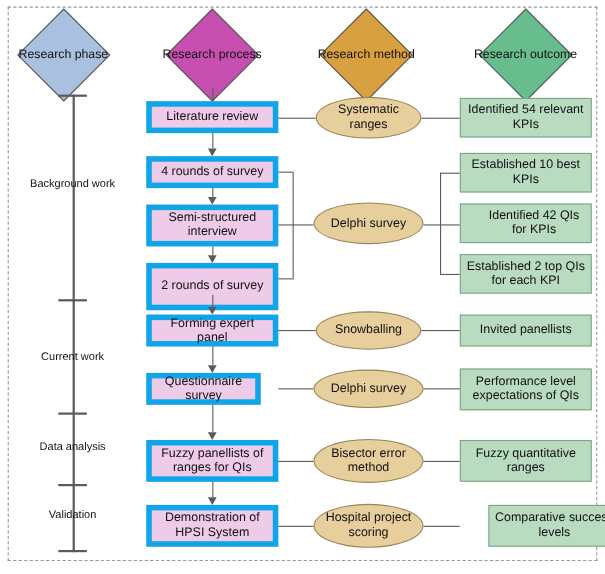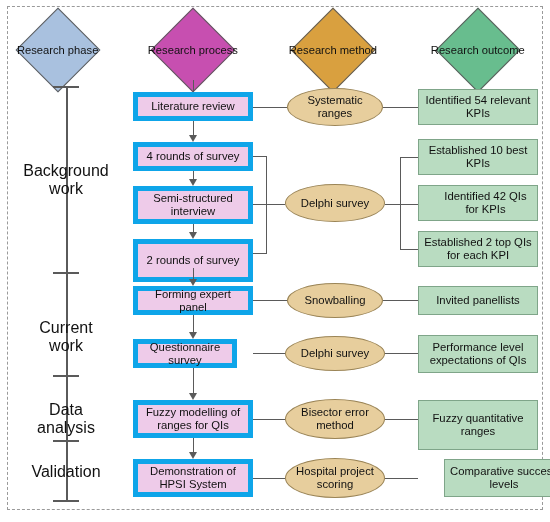--- a/index.html
+++ b/index.html
@@ -16,21 +16,21 @@
   .d-gold{background:#d9a03f;}
   .d-green{background:#68bd8e;}
   .pbox{background:#eecbe9;border:5px solid #0ea5e9;font-size:11.3px;padding:0 3px;}
   .gbox{background:#b9dcc1;border:1px solid #7fa589;font-size:11.3px;padding:0 3px;}
   .ell{background:#e7ce9d;border:1px solid #9a8456;border-radius:50%;font-size:11.3px;padding:0 4px;}
   .ln{position:absolute;background:#5a5a5a;}
   .lnv{width:1px;}
   .lnh{height:1px;}
   .axis{position:absolute;background:#5a5a5a;width:1.5px;}
   .tick{position:absolute;background:#5a5a5a;height:1.5px;width:26px;}
-  .phase{position:absolute;font-size:16px;color:#111;text-align:center;line-height:1.15;}
+  .phase{position:absolute;font-size:10px;color:#111;text-align:center;line-height:1.15;}
   .arrow{position:absolute;width:0;height:0;border-left:4.5px solid transparent;
          border-right:4.5px solid transparent;border-top:7px solid #5a5a5a;}
 </style>
 </head>
 <body>
 
 <div id="canvas">
   <div class="frame"></div>
 
   <div class="node diamond d-blue" style="left:28px;top:20px;width:60px;height:60px;">
@@ -76,21 +76,21 @@
 
   <div class="node pbox" style="left:133px;top:286px;width:120px;height:29px;">
     <span>Forming expert panel</span>
     </div>
 
   <div class="node pbox" style="left:133px;top:339px;width:104px;height:29px;">
     <span>Questionnaire survey</span>
     </div>
 
   <div class="node pbox" style="left:133px;top:400px;width:120px;height:38px;">
-    <span>Fuzzy modelling of ranges for QIs</span>
+    <span>Fuzzy panellists of ranges for QIs</span>
     </div>
 
   <div class="node pbox" style="left:133px;top:459px;width:120px;height:38px;">
     <span>Demonstration of HPSI System</span>
     </div>
 
   <div class="node ell" style="left:287px;top:88px;width:96px;height:38px;">
     <span>Systematic ranges</span>
     </div>
 
@@ -131,21 +131,21 @@
     </div>
 
   <div class="node gbox" style="left:418px;top:286px;width:120px;height:29px;">
     <span>Invited panellists</span>
     </div>
 
   <div class="node gbox" style="left:418px;top:335px;width:120px;height:38px;">
     <span>Performance level expectations of QIs</span>
     </div>
 
-  <div class="node gbox" style="left:418px;top:400px;width:120px;height:50px;">
+  <div class="node gbox" style="left:418px;top:400px;width:120px;height:38px;">
     <span>Fuzzy quantitative ranges</span>
     </div>
 
   <div class="node gbox" style="left:418px;top:459px;width:120px;height:38px;margin-left:26px;">
     <span>Comparative success levels</span>
     </div>
 
   <div class="ln lnv" style="left:193px;top:80px;height:12px;"></div>
 
   <div class="ln lnv" style="left:193px;top:121px;height:14px;"></div>

